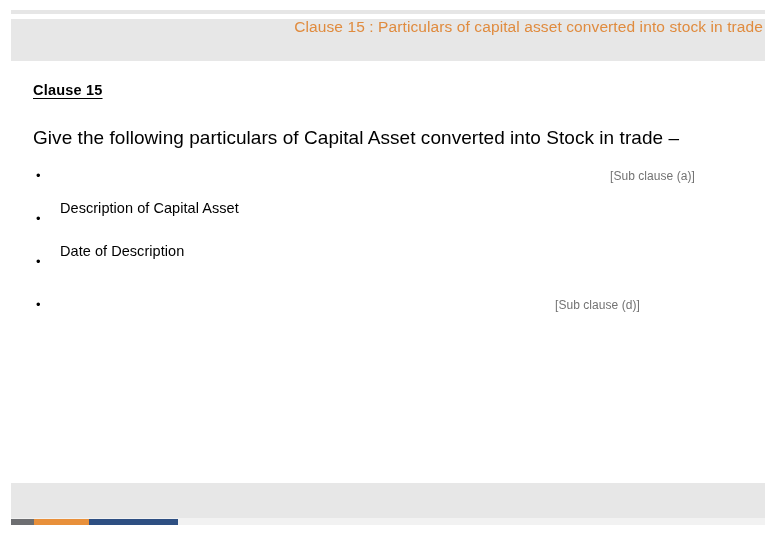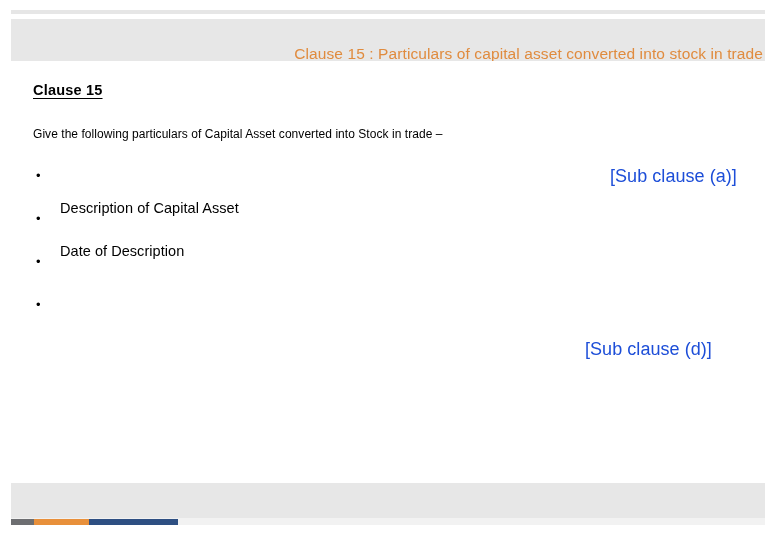--- a/index.html
+++ b/index.html
@@ -34,21 +34,21 @@
     background: #e6e6e6;
   }
   .header-band {
     position: absolute;
     left: 11px;
     top: 19px;
     width: 754px;
     height: 42px;
     background: #e7e7e7;
     display: flex;
-    align-items: flex-end;
+    align-items: flex-start;
     justify-content: flex-end;
     box-sizing: border-box;
     padding-right: 2px;
   }
   .header-title {
     font-size: 15.5px;
     color: #e08b3e;
     white-space: nowrap;
     letter-spacing: 0.1px;
     line-height: 1;
@@ -73,21 +73,21 @@
     color: #000000;
     text-decoration: underline;
     text-underline-offset: 3px;
     letter-spacing: 0.2px;
   }
 
   .intro-line {
     position: absolute;
     left: 33px;
     top: 66px;
-    font-size: 12px;
+    font-size: 19px;
     color: #000000;
     white-space: nowrap;
     letter-spacing: 0.05px;
   }
 
   
   .bullet-list {
     position: absolute;
     left: 0;
     top: 105px;
@@ -112,30 +112,30 @@
     font-size: 14.5px;
     line-height: 20px;
     color: #000000;
     white-space: nowrap;
     letter-spacing: 0.05px;
     margin-top: 32px;
   }
   .bullet-ref {
     position: absolute;
     top: 0;
-    font-size: 18px;
+    font-size: 12px;
     line-height: 20px;
-    color: #1d4ed8;
+    color: #737373;
     white-space: nowrap;
     letter-spacing: 0.05px;
   }
   .ref-a { left: 610px; }
   .ref-b { left: 580px; }
   .ref-c { left: 586px; }
-  .ref-d { left: 585px; margin-top: 44px; }
+  .ref-d { left: 555px; }
 
   
   .footer-band {
     position: absolute;
     left: 11px;
     top: 483px;
     width: 754px;
     height: 35px;
     background: #e7e7e7;
   }

